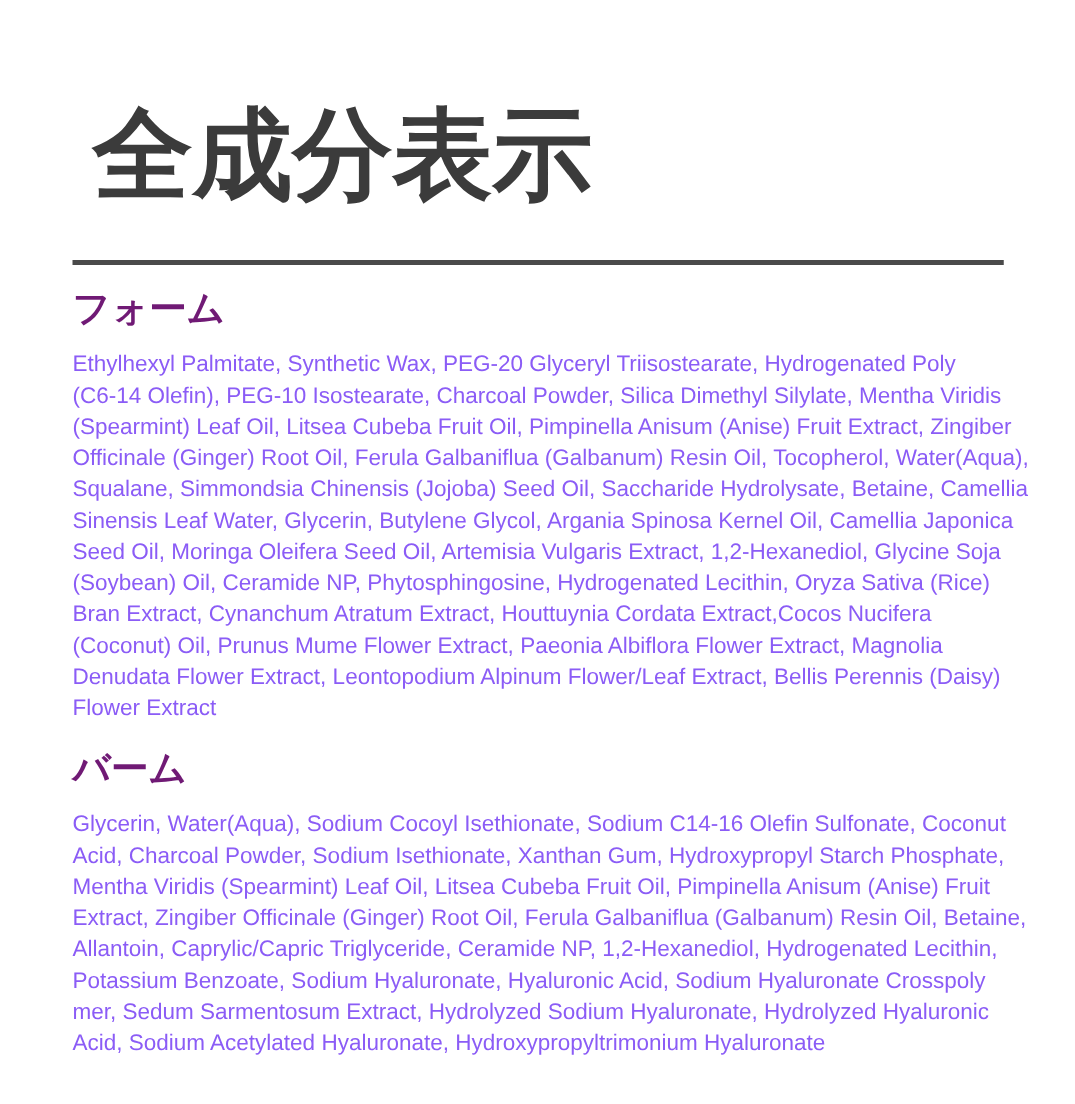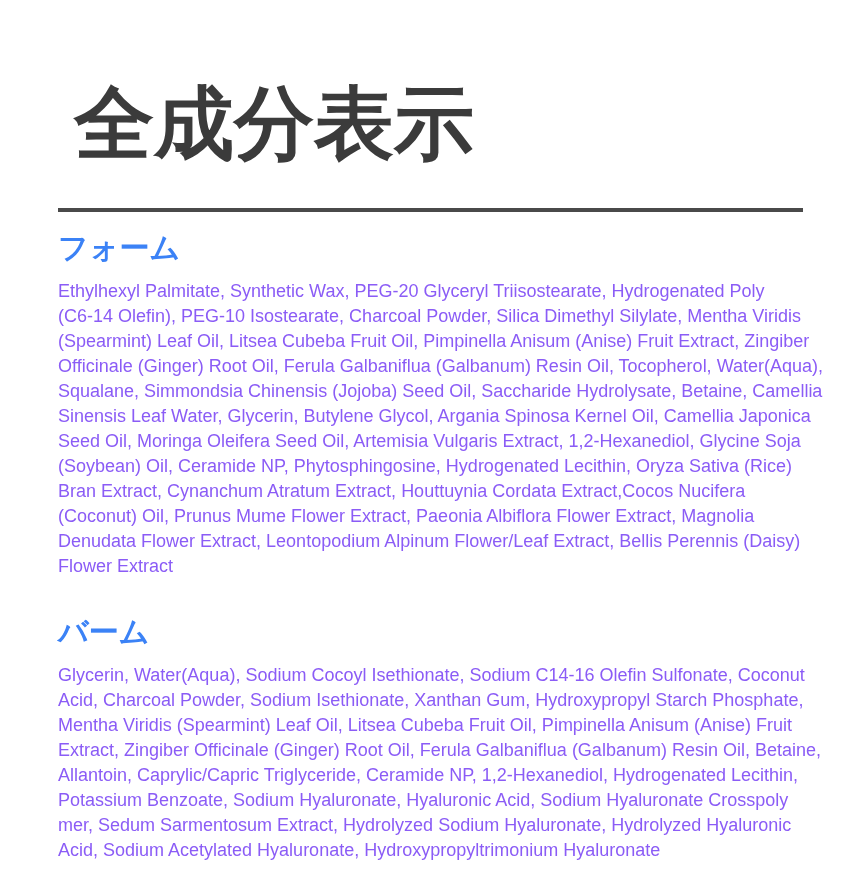--- a/index.html
+++ b/index.html
@@ -34,35 +34,35 @@
     height: 4px;
     background: #4a4a4a;
   }
   .section { margin: 0; }
   .section-heading {
     margin: 0;
     margin-top: 19px;
     font-size: 30px;
     line-height: 1.1;
     font-weight: 600;
-    color: #3b82f6;
+    color: #701a75;
   }
   .ingredients {
     margin: 0;
     margin-top: 15px;
     width: 792px;
     font-size: 18px;
     line-height: 25px;
     font-weight: 400;
     color: #8b5cf6;
     white-space: pre-line;
     letter-spacing: 0px;
   }
   .section + .section .section-heading {
-    margin-top: 36px;
+    margin-top: 20px;
   }
 </style>
 </head>
 <body>
 
 <div class="page">
 
   <h1 class="page-title">全成分表示</h1>
 
   <hr class="divider">

